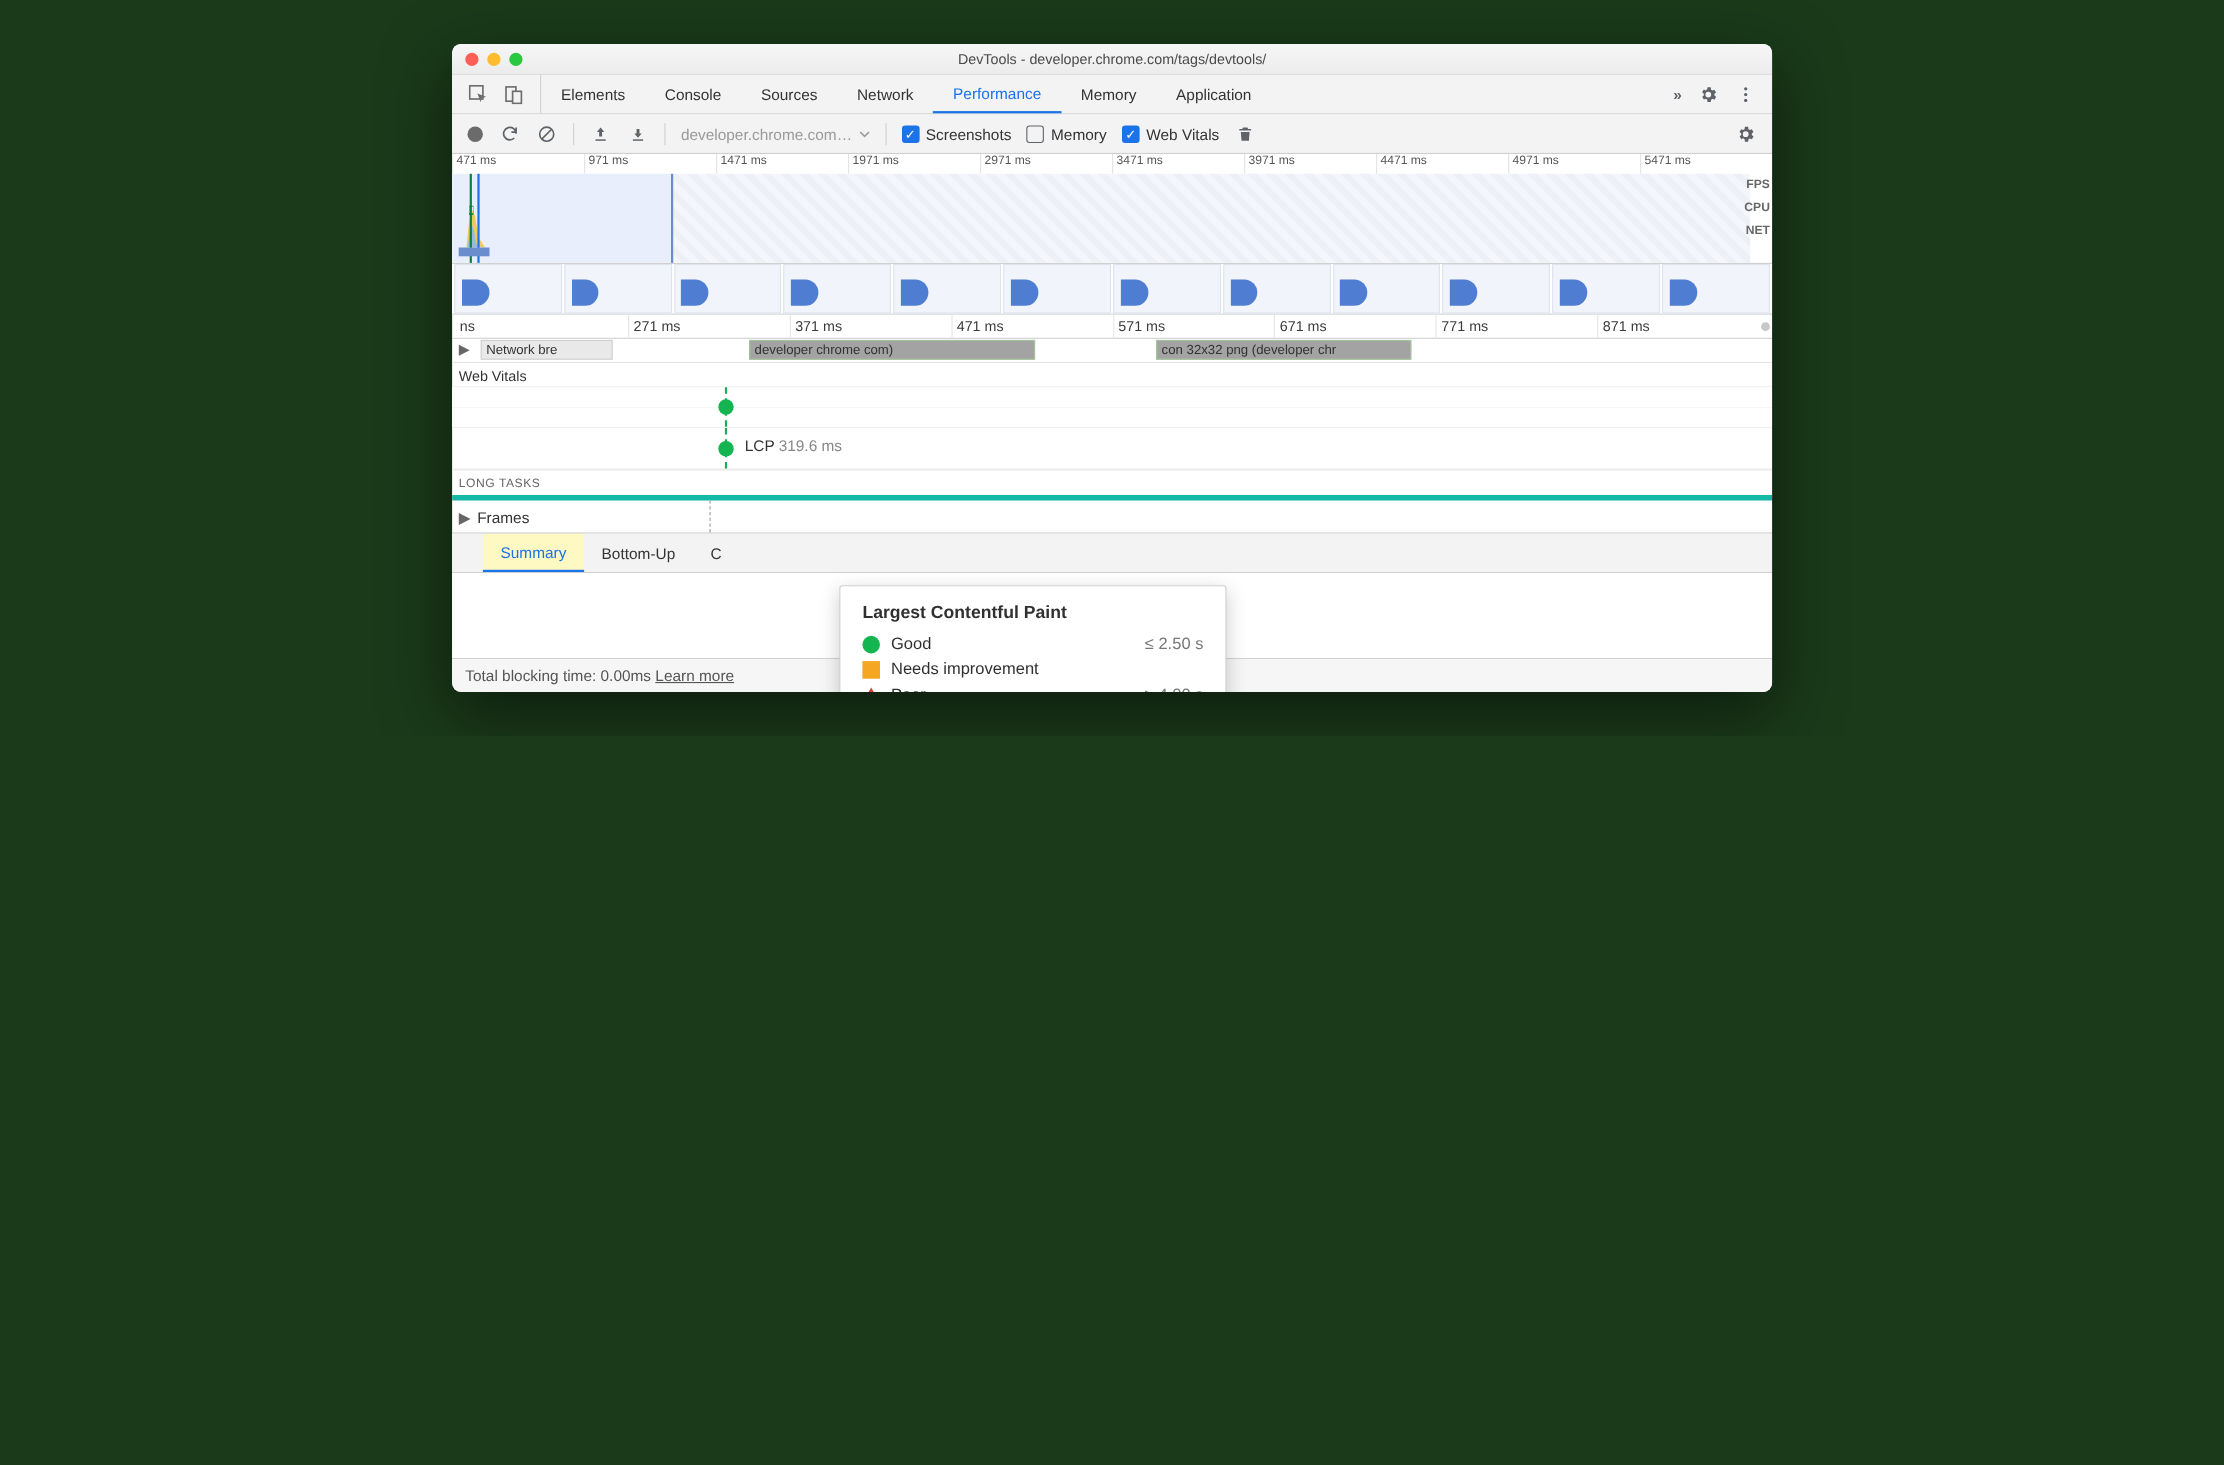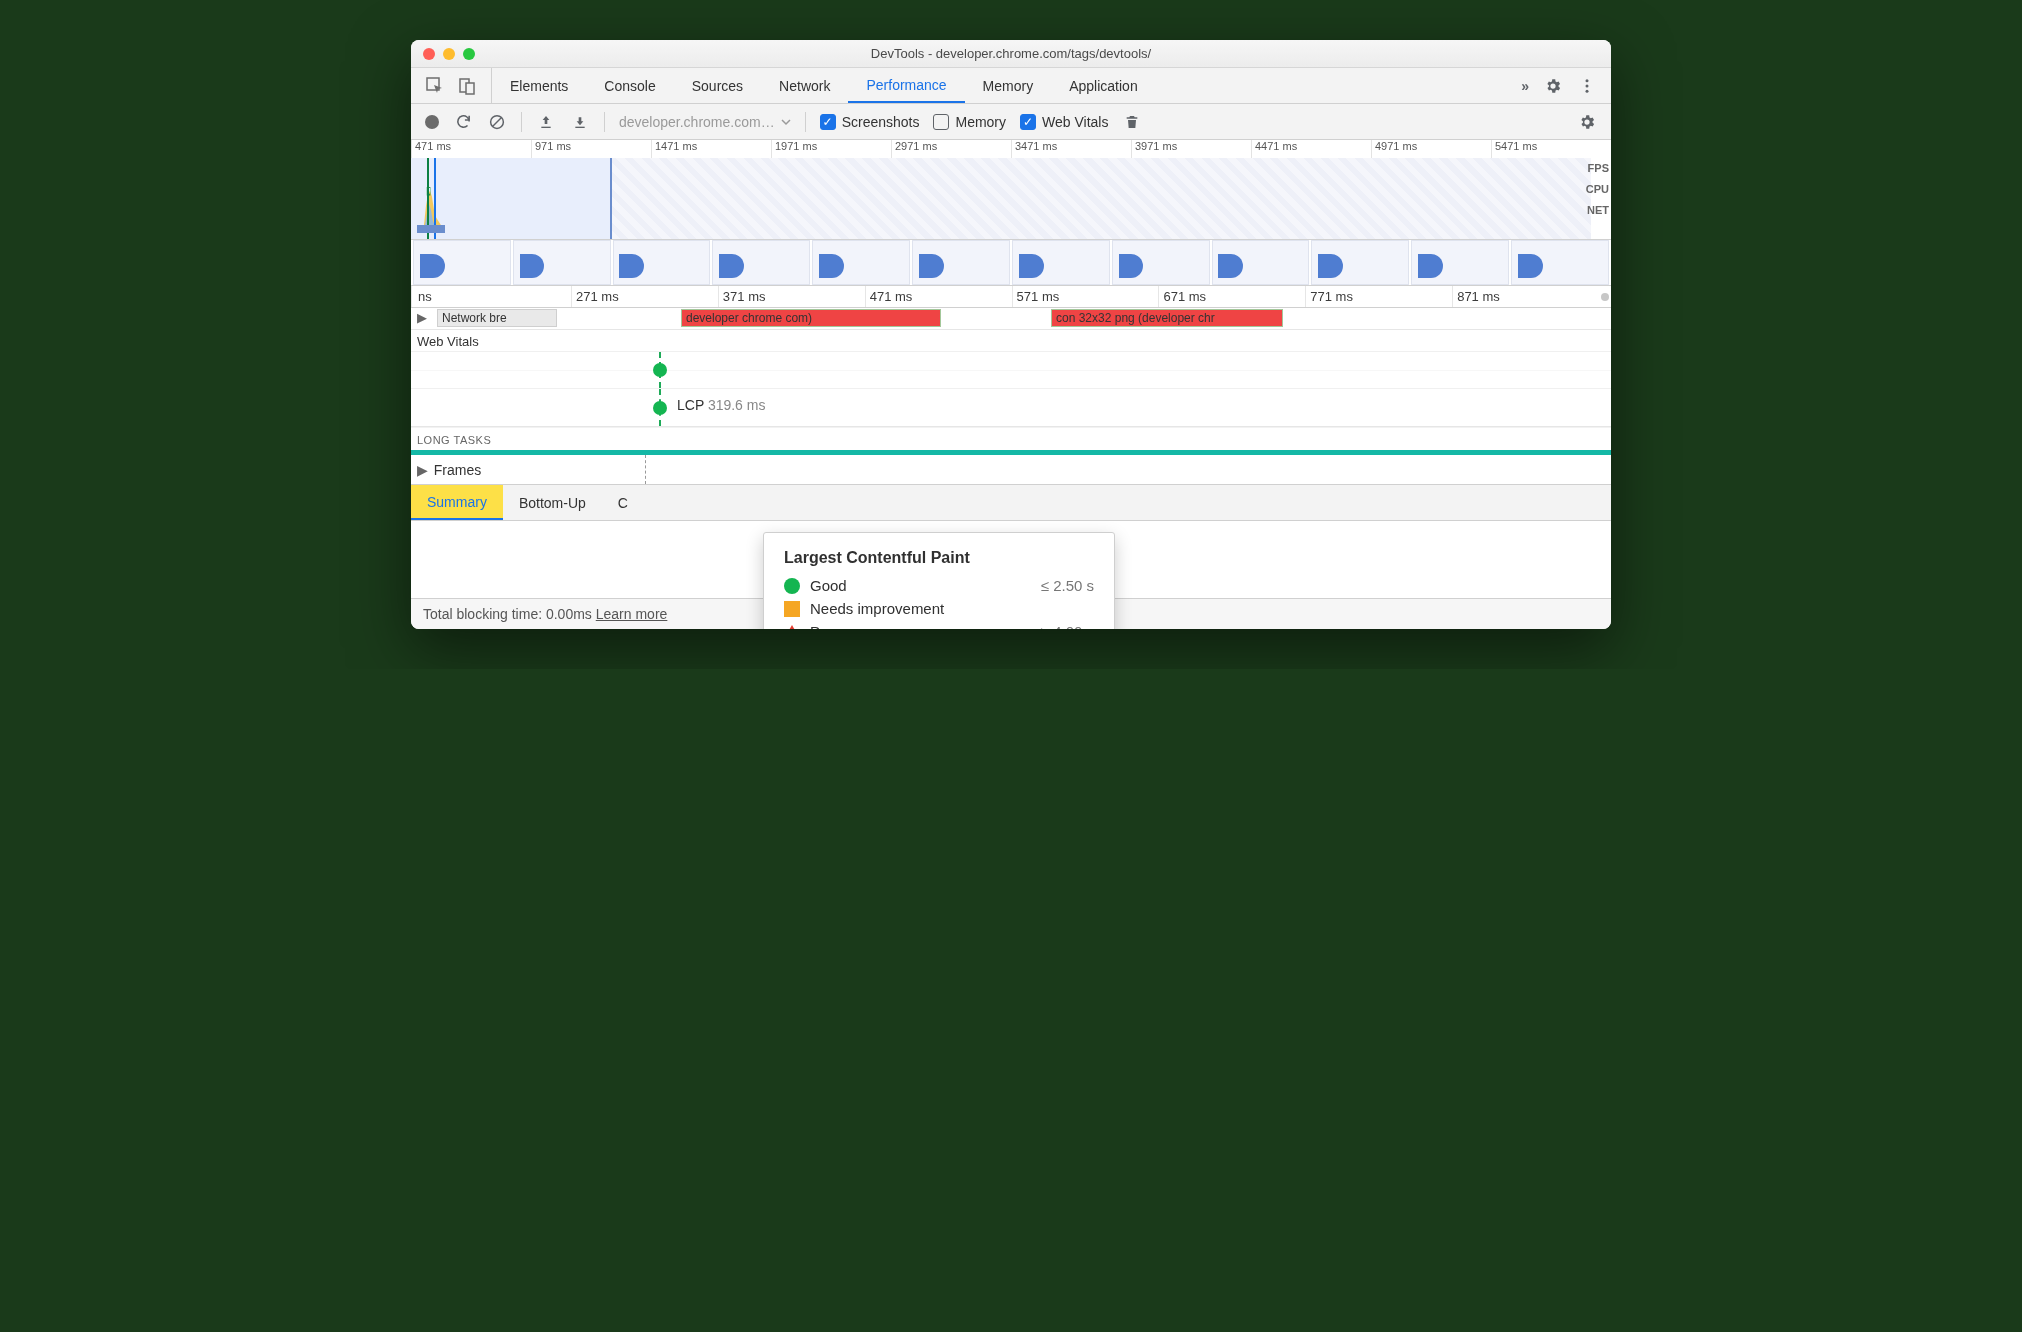--- a/index.html
+++ b/index.html
@@ -75,21 +75,21 @@
   .thumb::before{content:"";position:absolute;left:6%;top:30%;bottom:15%;width:26%;background:#4f7dd1;border-radius:0 14px 14px 0;}
   
   .det-ruler{display:flex;height:22px;font-size:13px;color:#3b3b3b;border-bottom:1px solid #d0d0d0;}
   .det-tick{flex:1;border-left:1px solid #e6e6e6;padding-left:4px;display:flex;align-items:center;white-space:nowrap;}
   .det-ruler .first{flex:0 0 160px;padding-left:6px;}
   .det-scroll{width:12px;display:flex;align-items:center;justify-content:center;}
   .pill{height:8px;width:8px;border-radius:4px;background:#c7c7c7;}
   
   .net-row{position:relative;height:22px;font-size:13px;color:#333;border-bottom:1px solid #e6e6e6;}
   .net-expand{position:absolute;left:6px;top:2px;color:#666;}
-  .net-frag{position:absolute;top:1px;height:18px;background:#ef4444;border:1px solid #a3c79a;font-size:12px;color:#333;padding:0 4px;overflow:hidden;white-space:nowrap;display:flex;align-items:center;}
+  .net-frag{position:absolute;top:1px;height:18px;background:#a3a3a3;border:1px solid #a3c79a;font-size:12px;color:#333;padding:0 4px;overflow:hidden;white-space:nowrap;display:flex;align-items:center;}
   
   .section-label{font-size:13px;color:#333;padding:4px 8px 2px 6px;}
   .vitals-lane{height:38px;border-top:1px solid #f0f0f0;border-bottom:1px solid #f0f0f0;position:relative;background:repeating-linear-gradient(#fff,#fff 18px,#f7f7f7 18px,#f7f7f7 19px);}
   .vitals-lane2{height:38px;border-bottom:1px solid #e6e6e6;position:relative;}
   .marker-line{position:absolute;top:0;bottom:0;border-left:2px dashed #1faa59;}
   .marker-dot{position:absolute;width:14px;height:14px;border-radius:50%;background:#14b551;transform:translate(-50%,-50%);}
   .lcp-label{position:absolute;font-size:14px;color:#333;}
   .lcp-label .val{color:#888;}
   .longtasks{font-size:11px;letter-spacing:.5px;color:#666;padding:6px 6px 4px;border-top:1px solid #f2f2f2;border-bottom:5px solid #14b8a6;text-transform:uppercase;}
   .frames-row{display:flex;align-items:center;height:30px;border-bottom:1px solid #d0d0d0;font-size:14px;color:#333;}
@@ -104,21 +104,21 @@
   .tt-row{display:flex;align-items:center;gap:10px;margin:6px 0;}
   .tt-row .sw{width:16px;height:16px;}
   .tt-row .sw.circ{border-radius:50%;background:#14b551;}
   .tt-row .sw.sq{background:#f5a623;}
   .tt-row .sw.tri{width:0;height:0;border-left:8px solid transparent;border-right:8px solid transparent;border-bottom:14px solid #e23b2e;background:none;}
   .tt-row .lbl{flex:1;}
   .tt-row .thr{color:#777;}
   
   .summary-tabs{display:flex;height:36px;border-bottom:1px solid #d0d0d0;font-size:14px;background:#f3f3f3;}
   .stab{padding:0 16px;display:flex;align-items:center;color:#333;cursor:pointer;}
-  .stab.active{color:#1a73e8;border-bottom:2px solid #1a73e8;background:#fde047;}
+  .stab.active{color:#1a73e8;border-bottom:2px solid #1a73e8;background:#fef9c3;margin-left:28px;}
   .range-row{font-size:15px;color:#474747;padding:10px 12px 50px;background:#fff;position:relative;text-align:center;}
   .loading-row{position:absolute;right:0;left:0;bottom:6px;display:flex;justify-content:center;align-items:center;gap:14px;font-size:14px;color:#333;}
   .loading-row .sw{width:16px;height:16px;background:#7aa3d8;}
   .footer{background:#f6f6f6;border-top:1px solid #d0d0d0;font-size:14px;color:#555;padding:7px 12px;}
   .footer a{color:#555;text-decoration:underline;cursor:pointer;}
   .window{position:relative;}
   .rel{position:relative;}
 </style>
 </head>
 <body>

